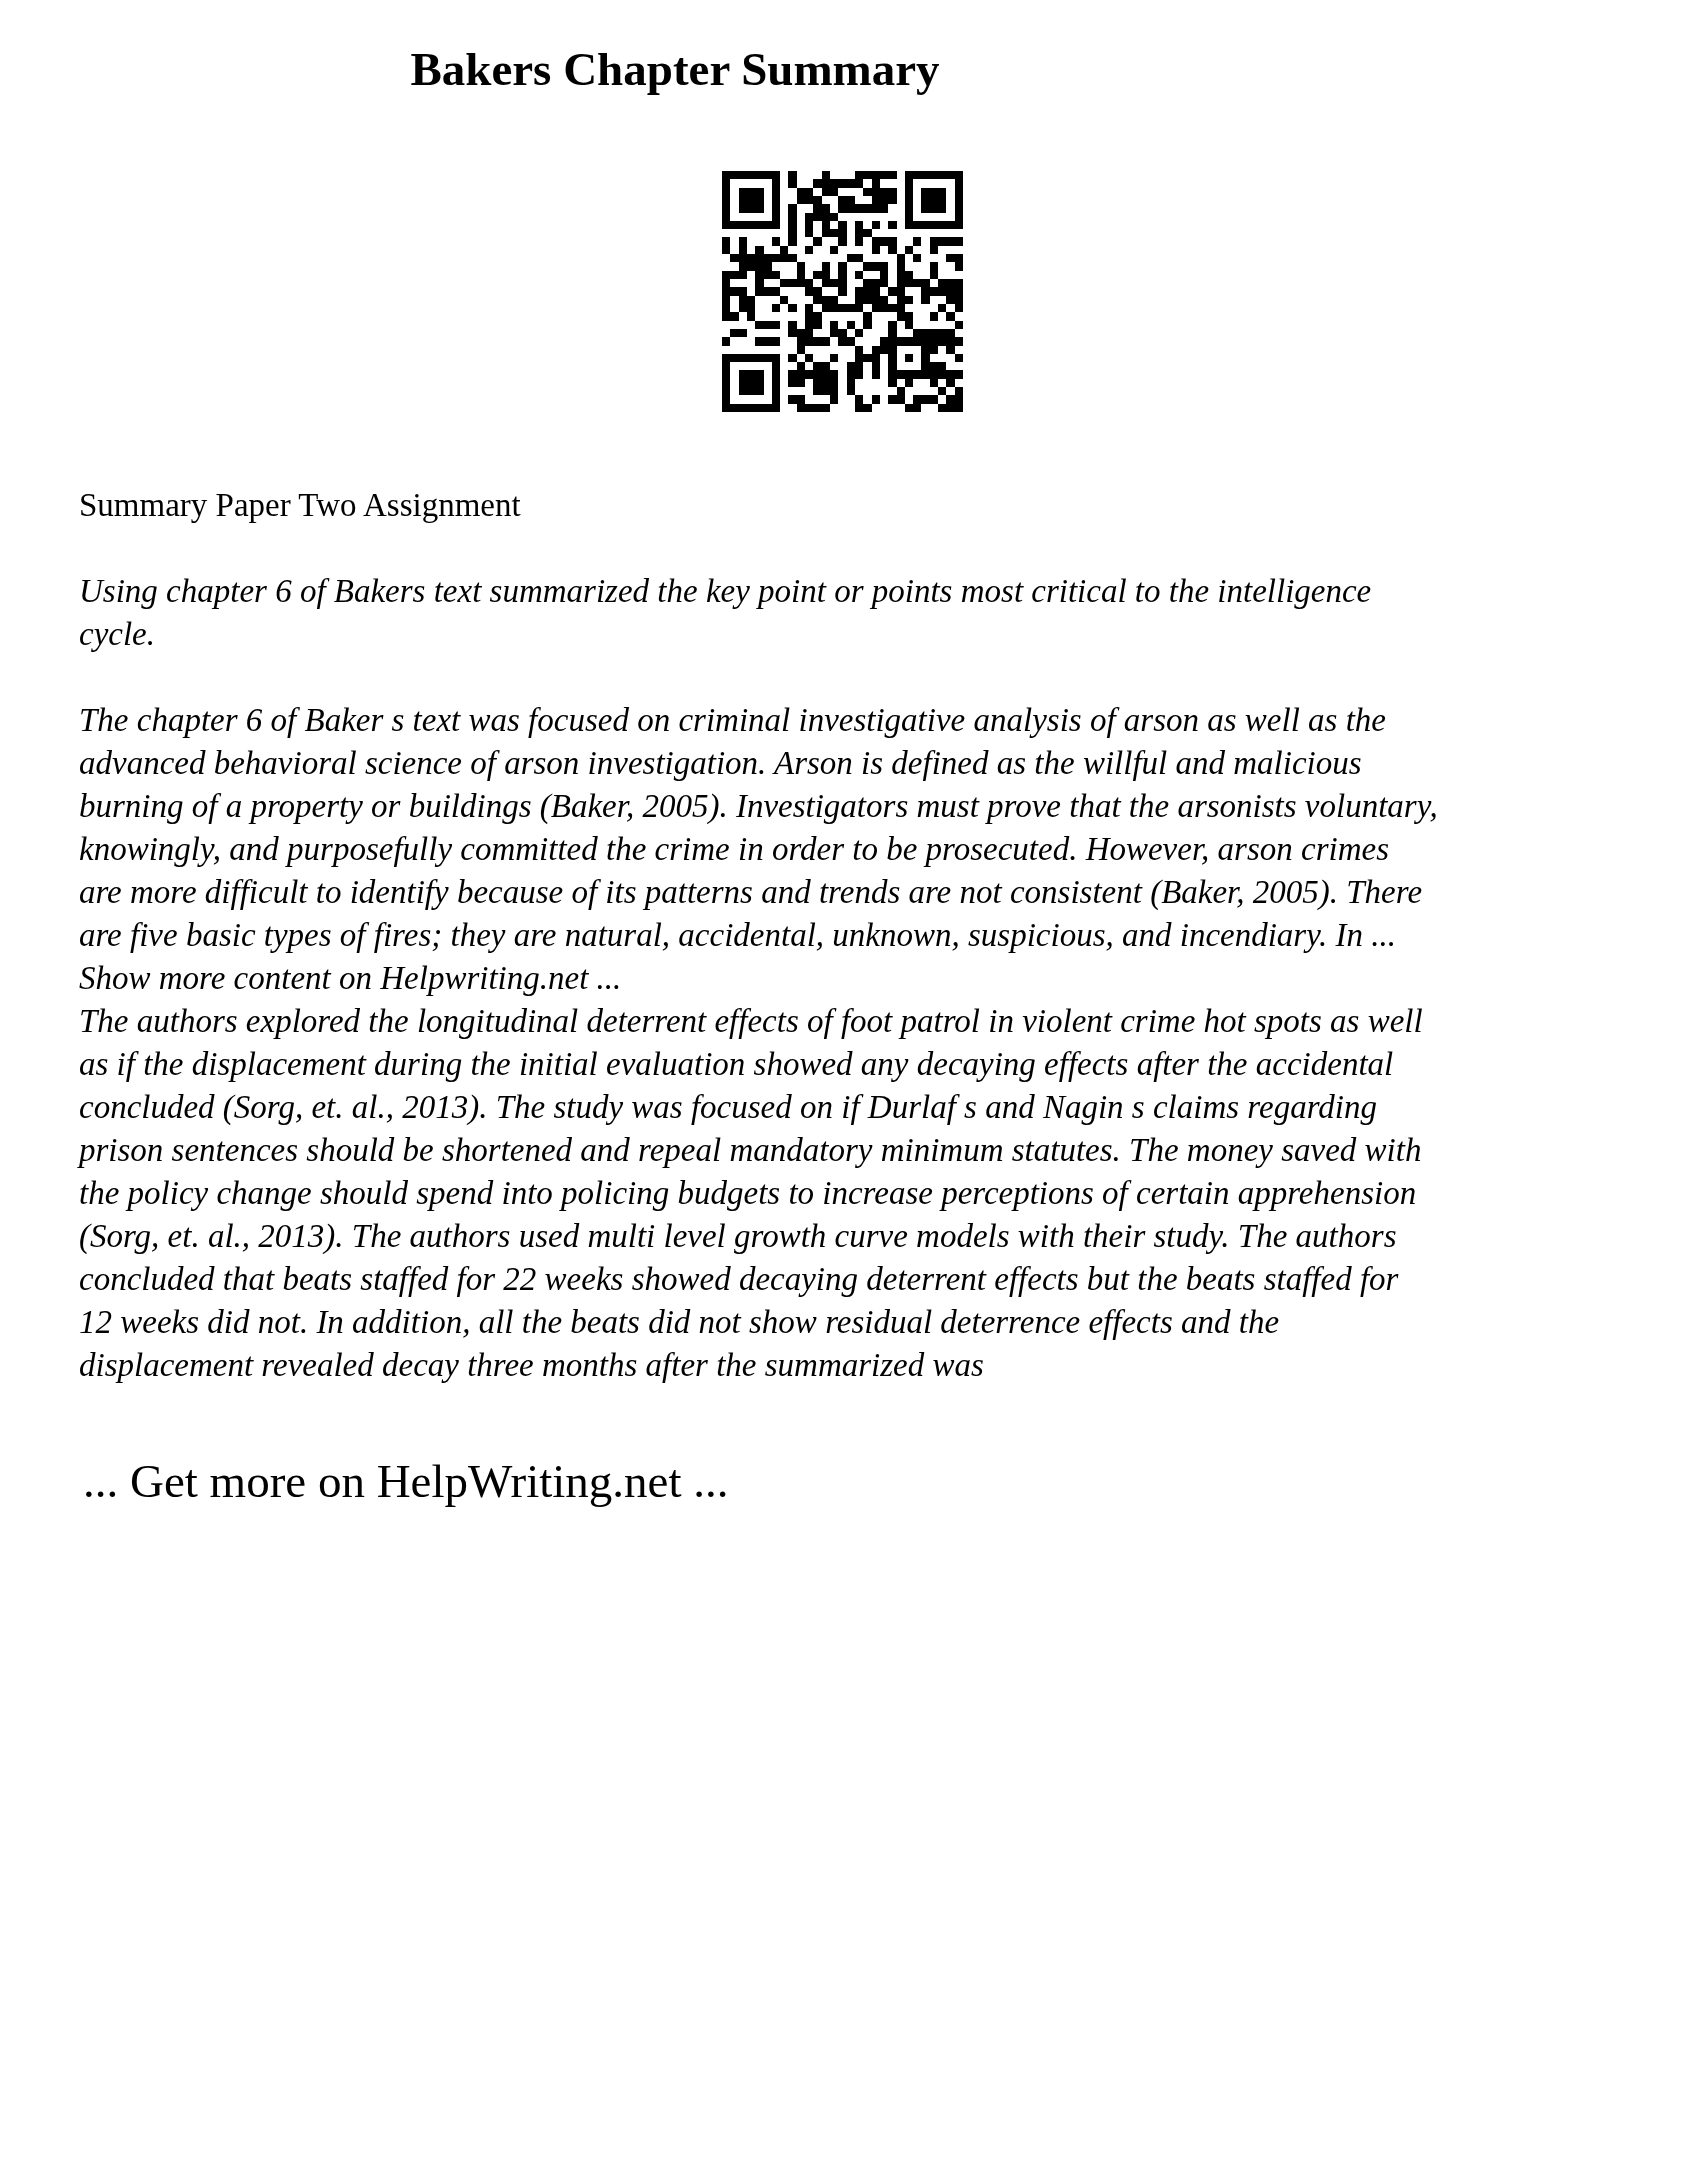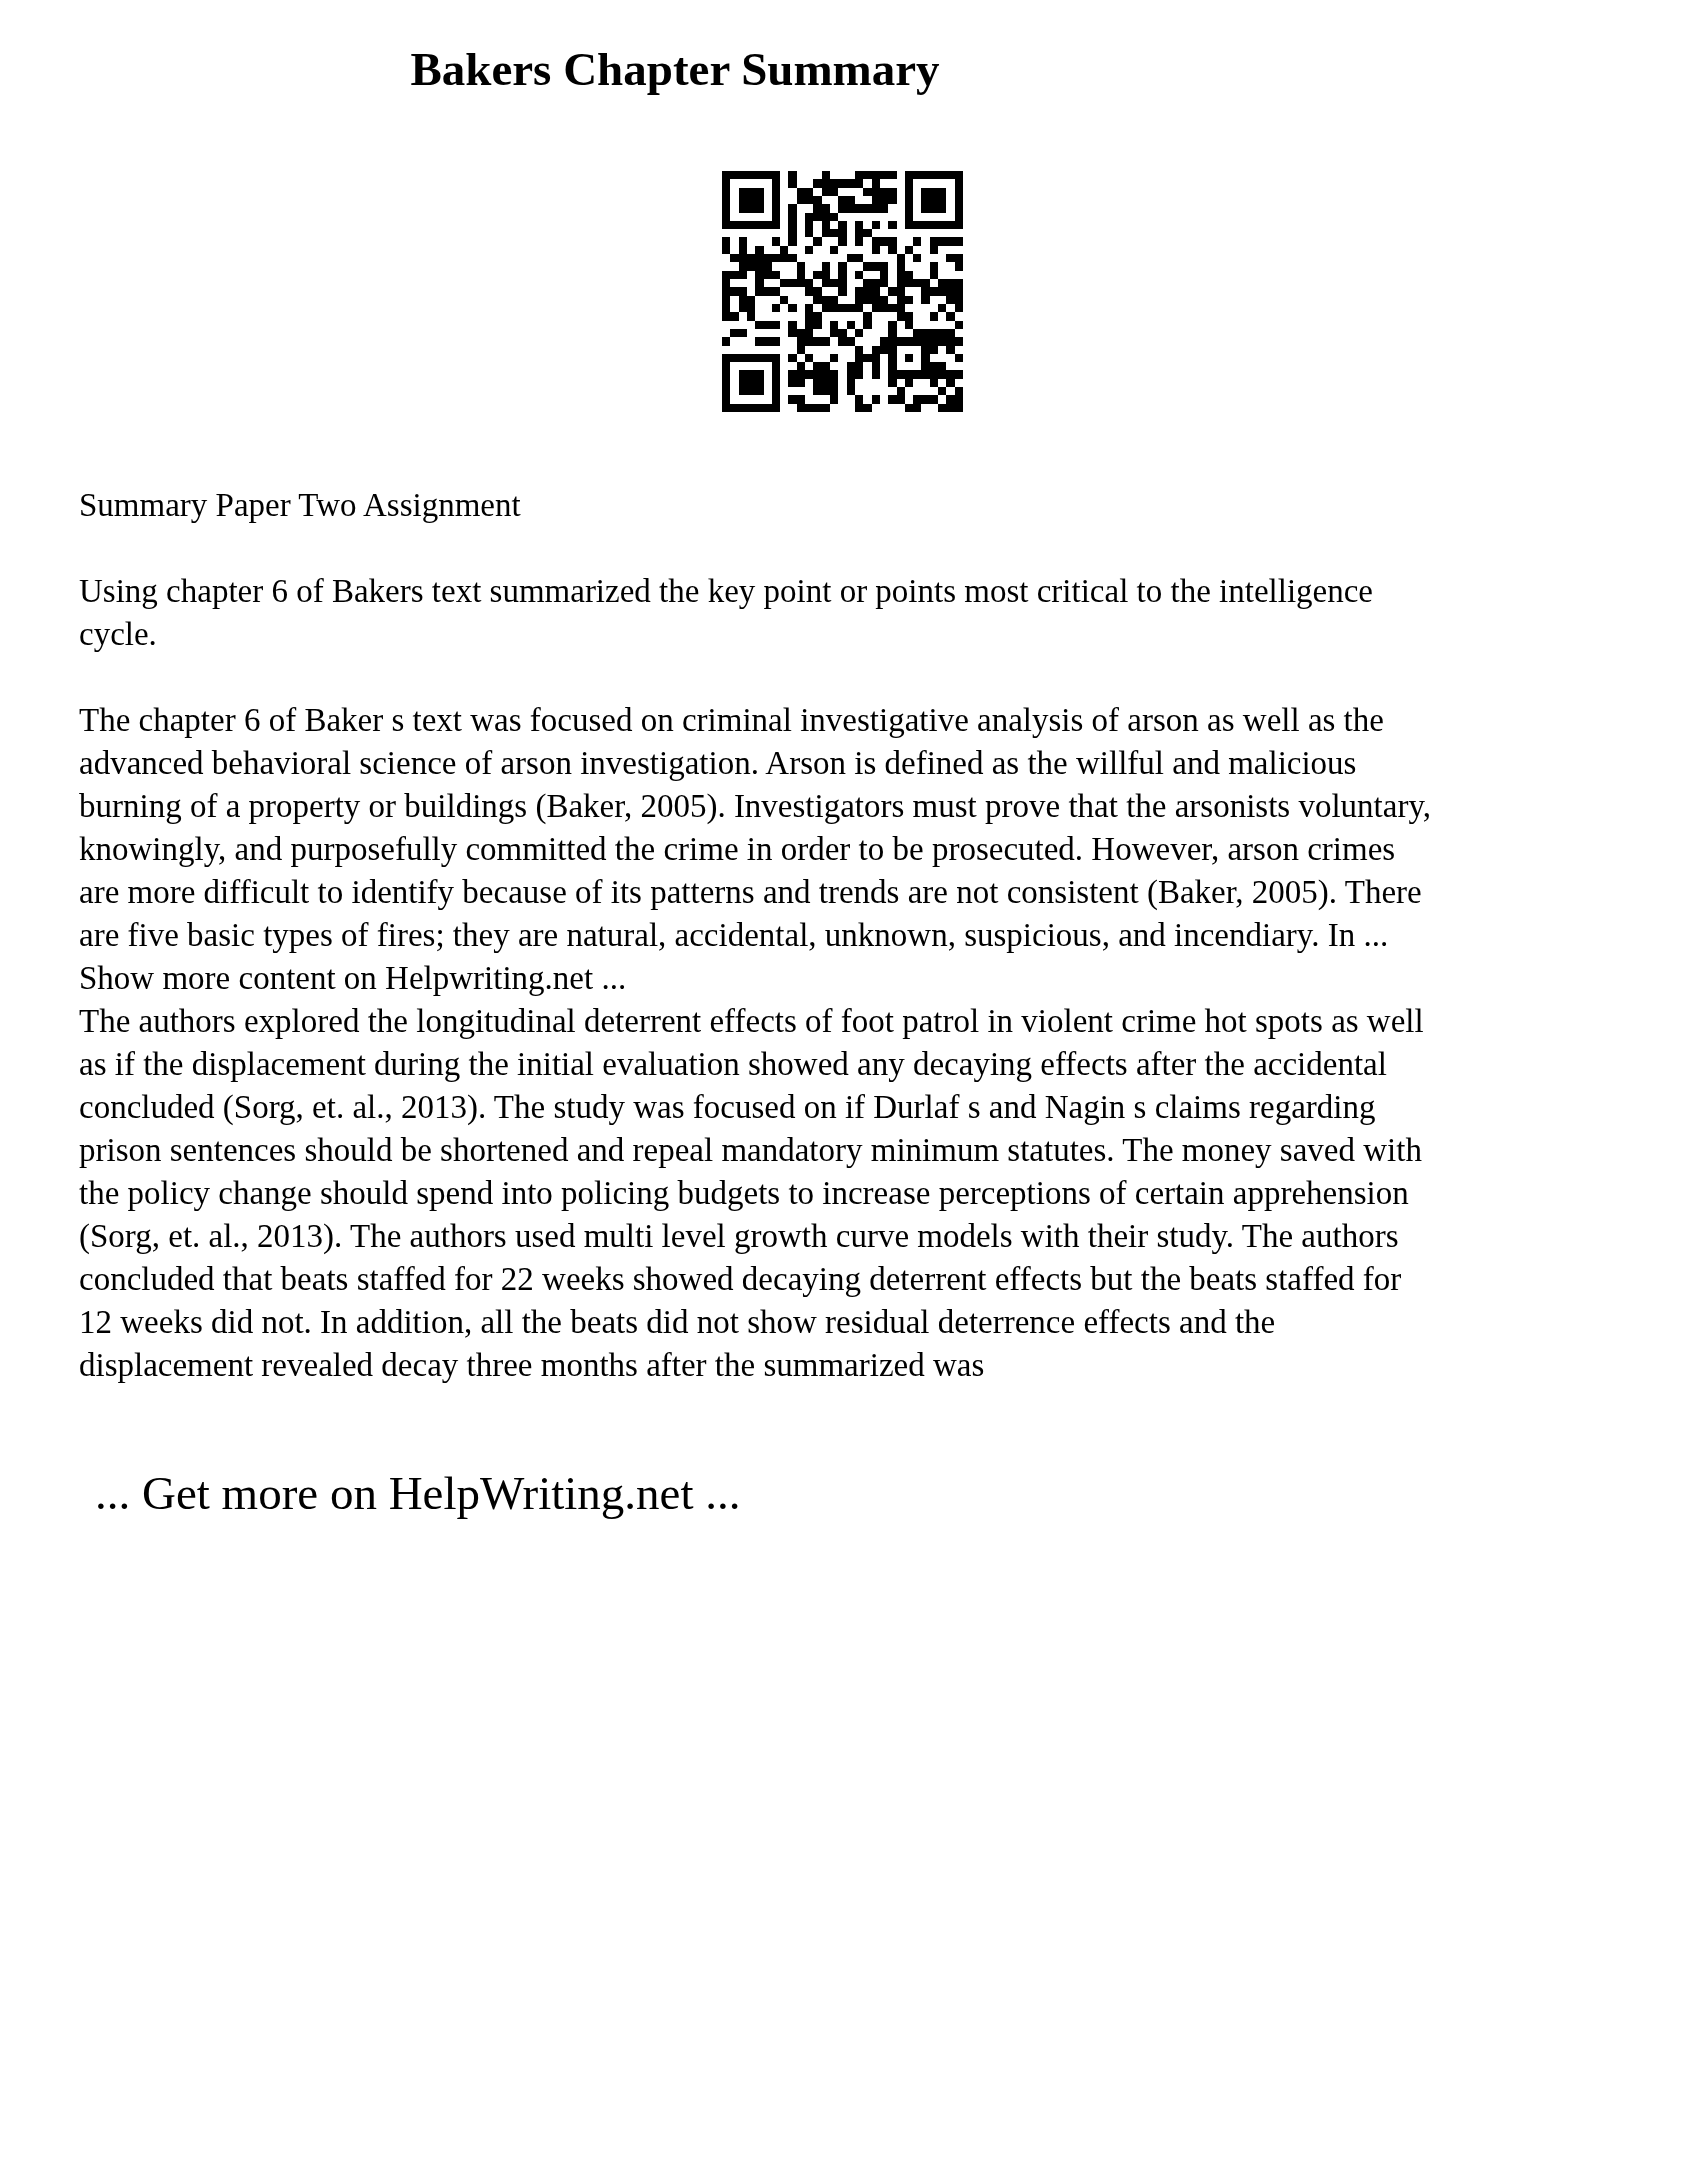--- a/index.html
+++ b/index.html
@@ -60,23 +60,23 @@
       display: block;
       cursor: pointer;
     }
     .cta {
       position: absolute;
       left: 77px;
       top: 1442px;
       font-size: 47px;
       line-height: 66px;
       cursor: pointer;
-      margin: 18px;
-    }
-    .line { display: block; }
+      margin: 6px;
+    }
+    .line { display: block; font-style: italic; }
   </style>
 </head>
 <body>
 
 <h1 class="page-title">Bakers Chapter Summary</h1>
 
 <div class="qr-wrap">
   <svg viewBox="0 0 29 29" shape-rendering="crispEdges" xmlns="http://www.w3.org/2000/svg">
     <rect x="0" y="0" width="29" height="29" fill="#ffffff"></rect>
     <g fill="#000000" id="qr-modules">

